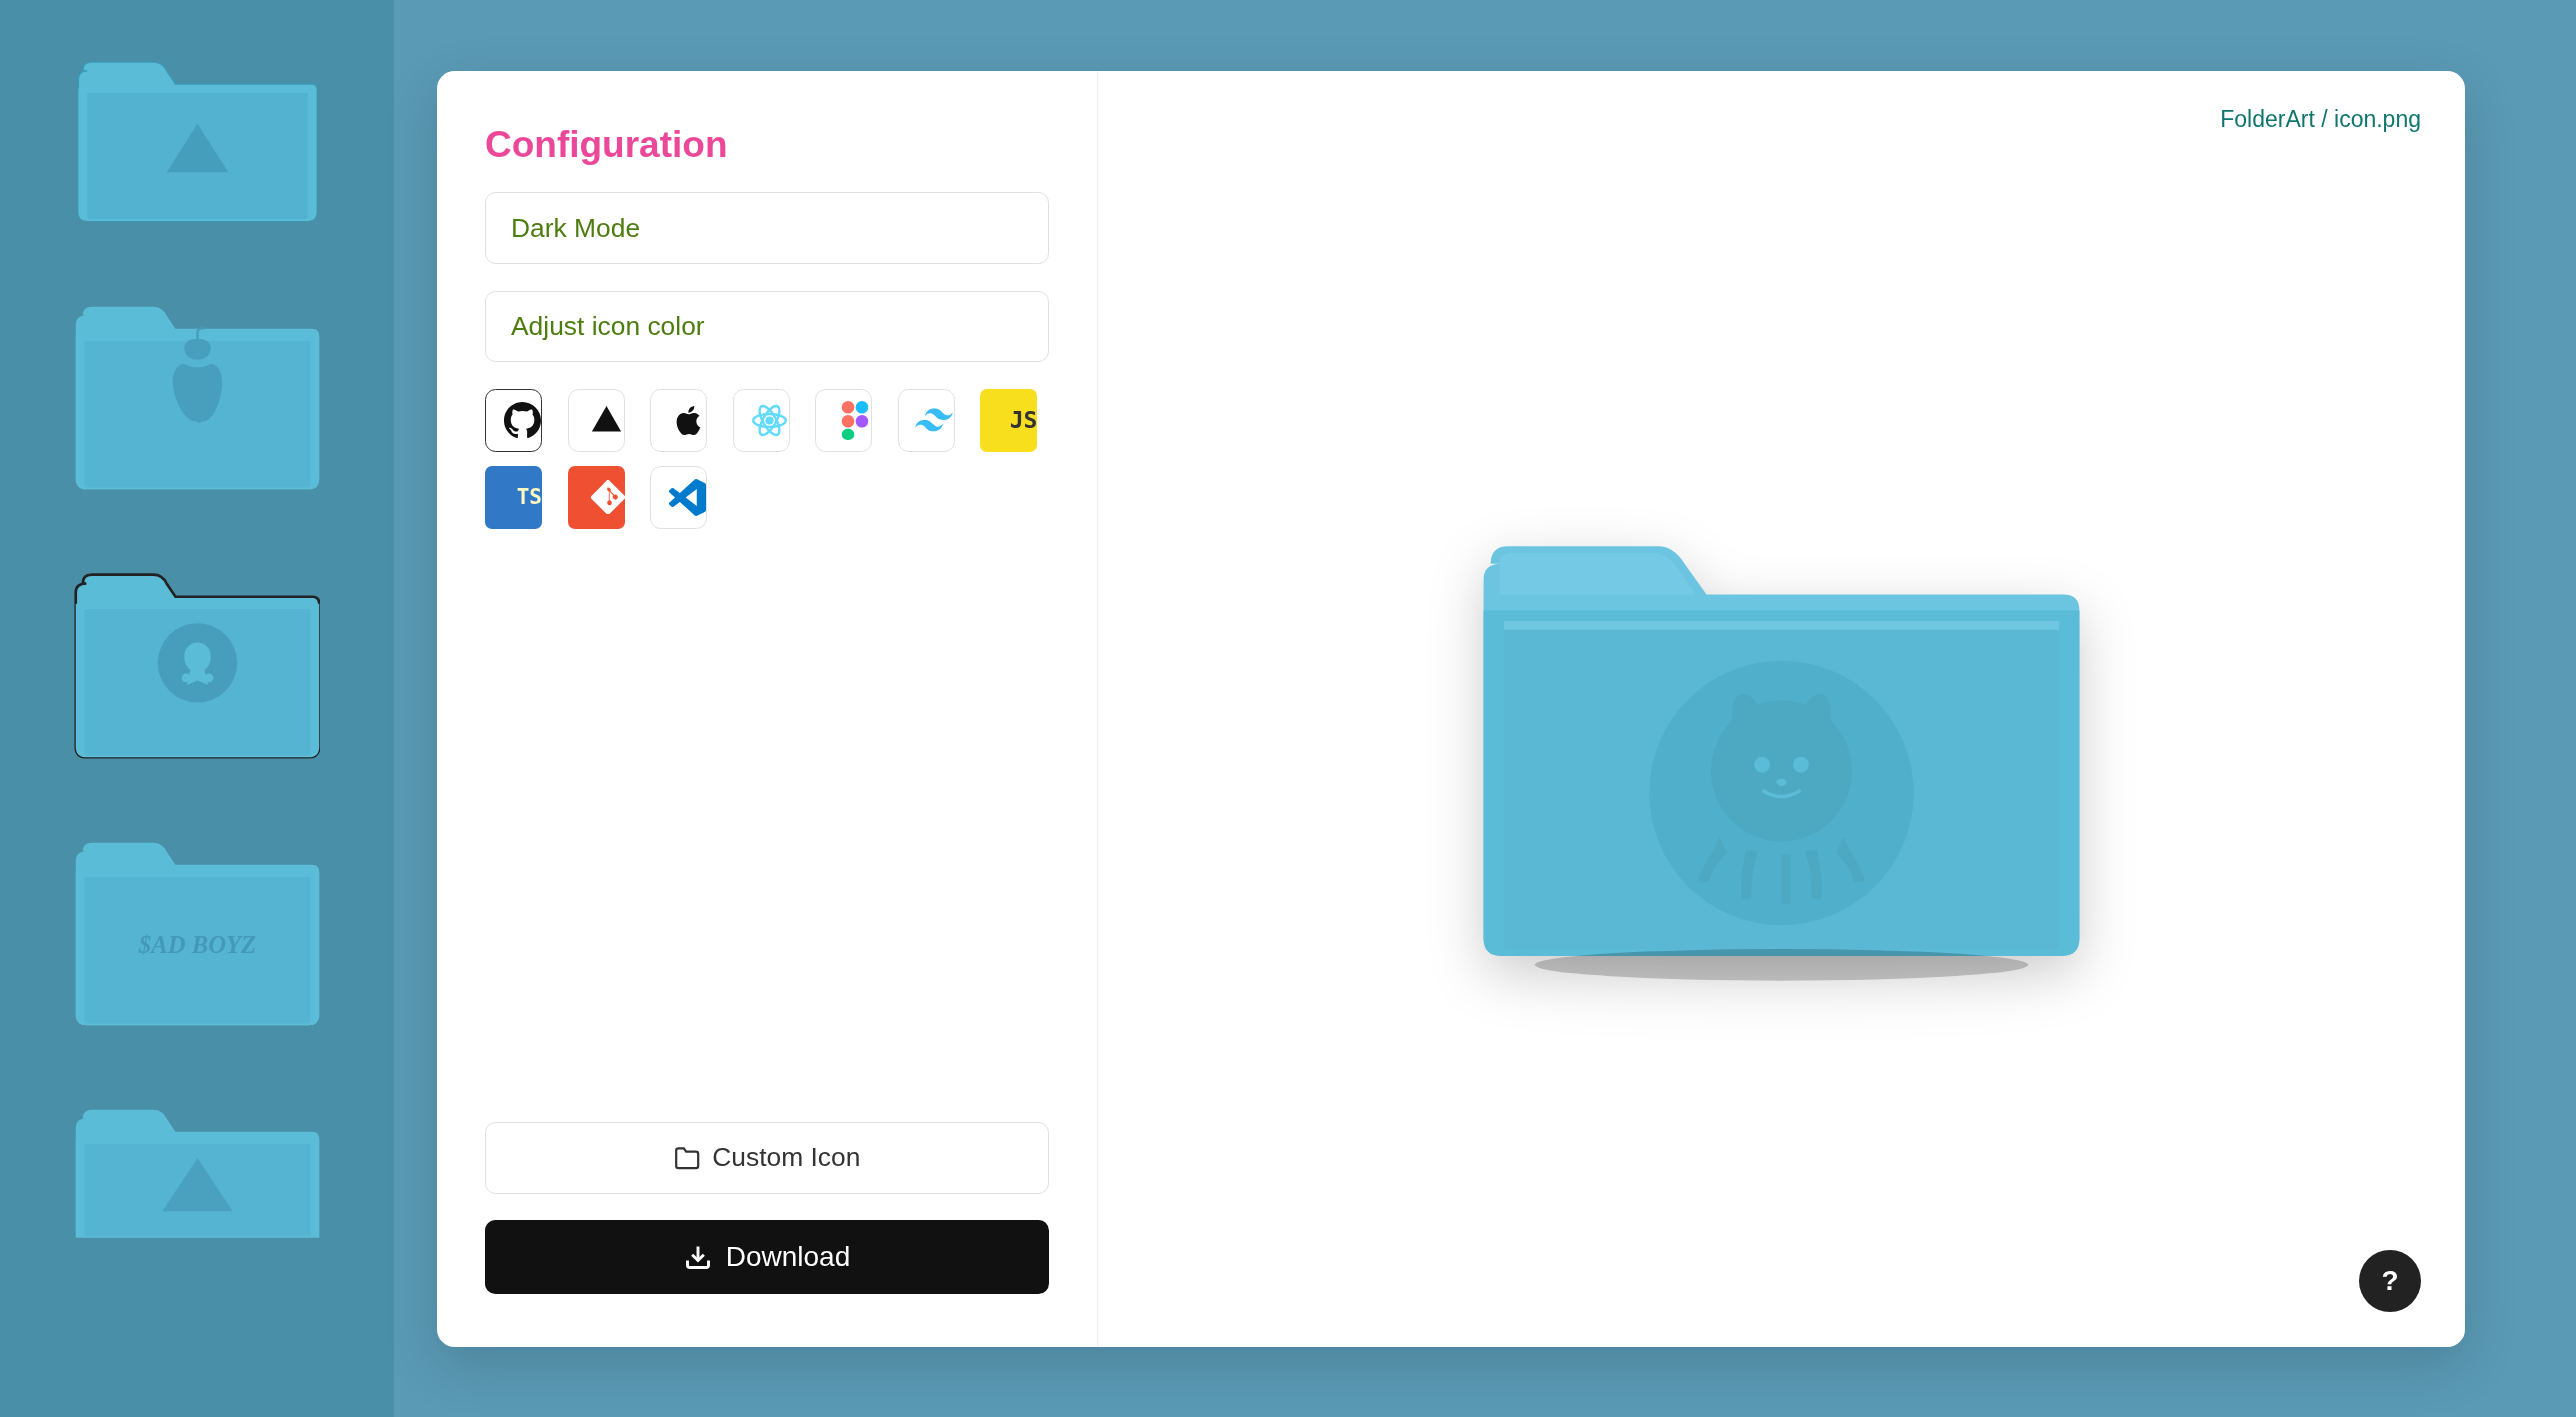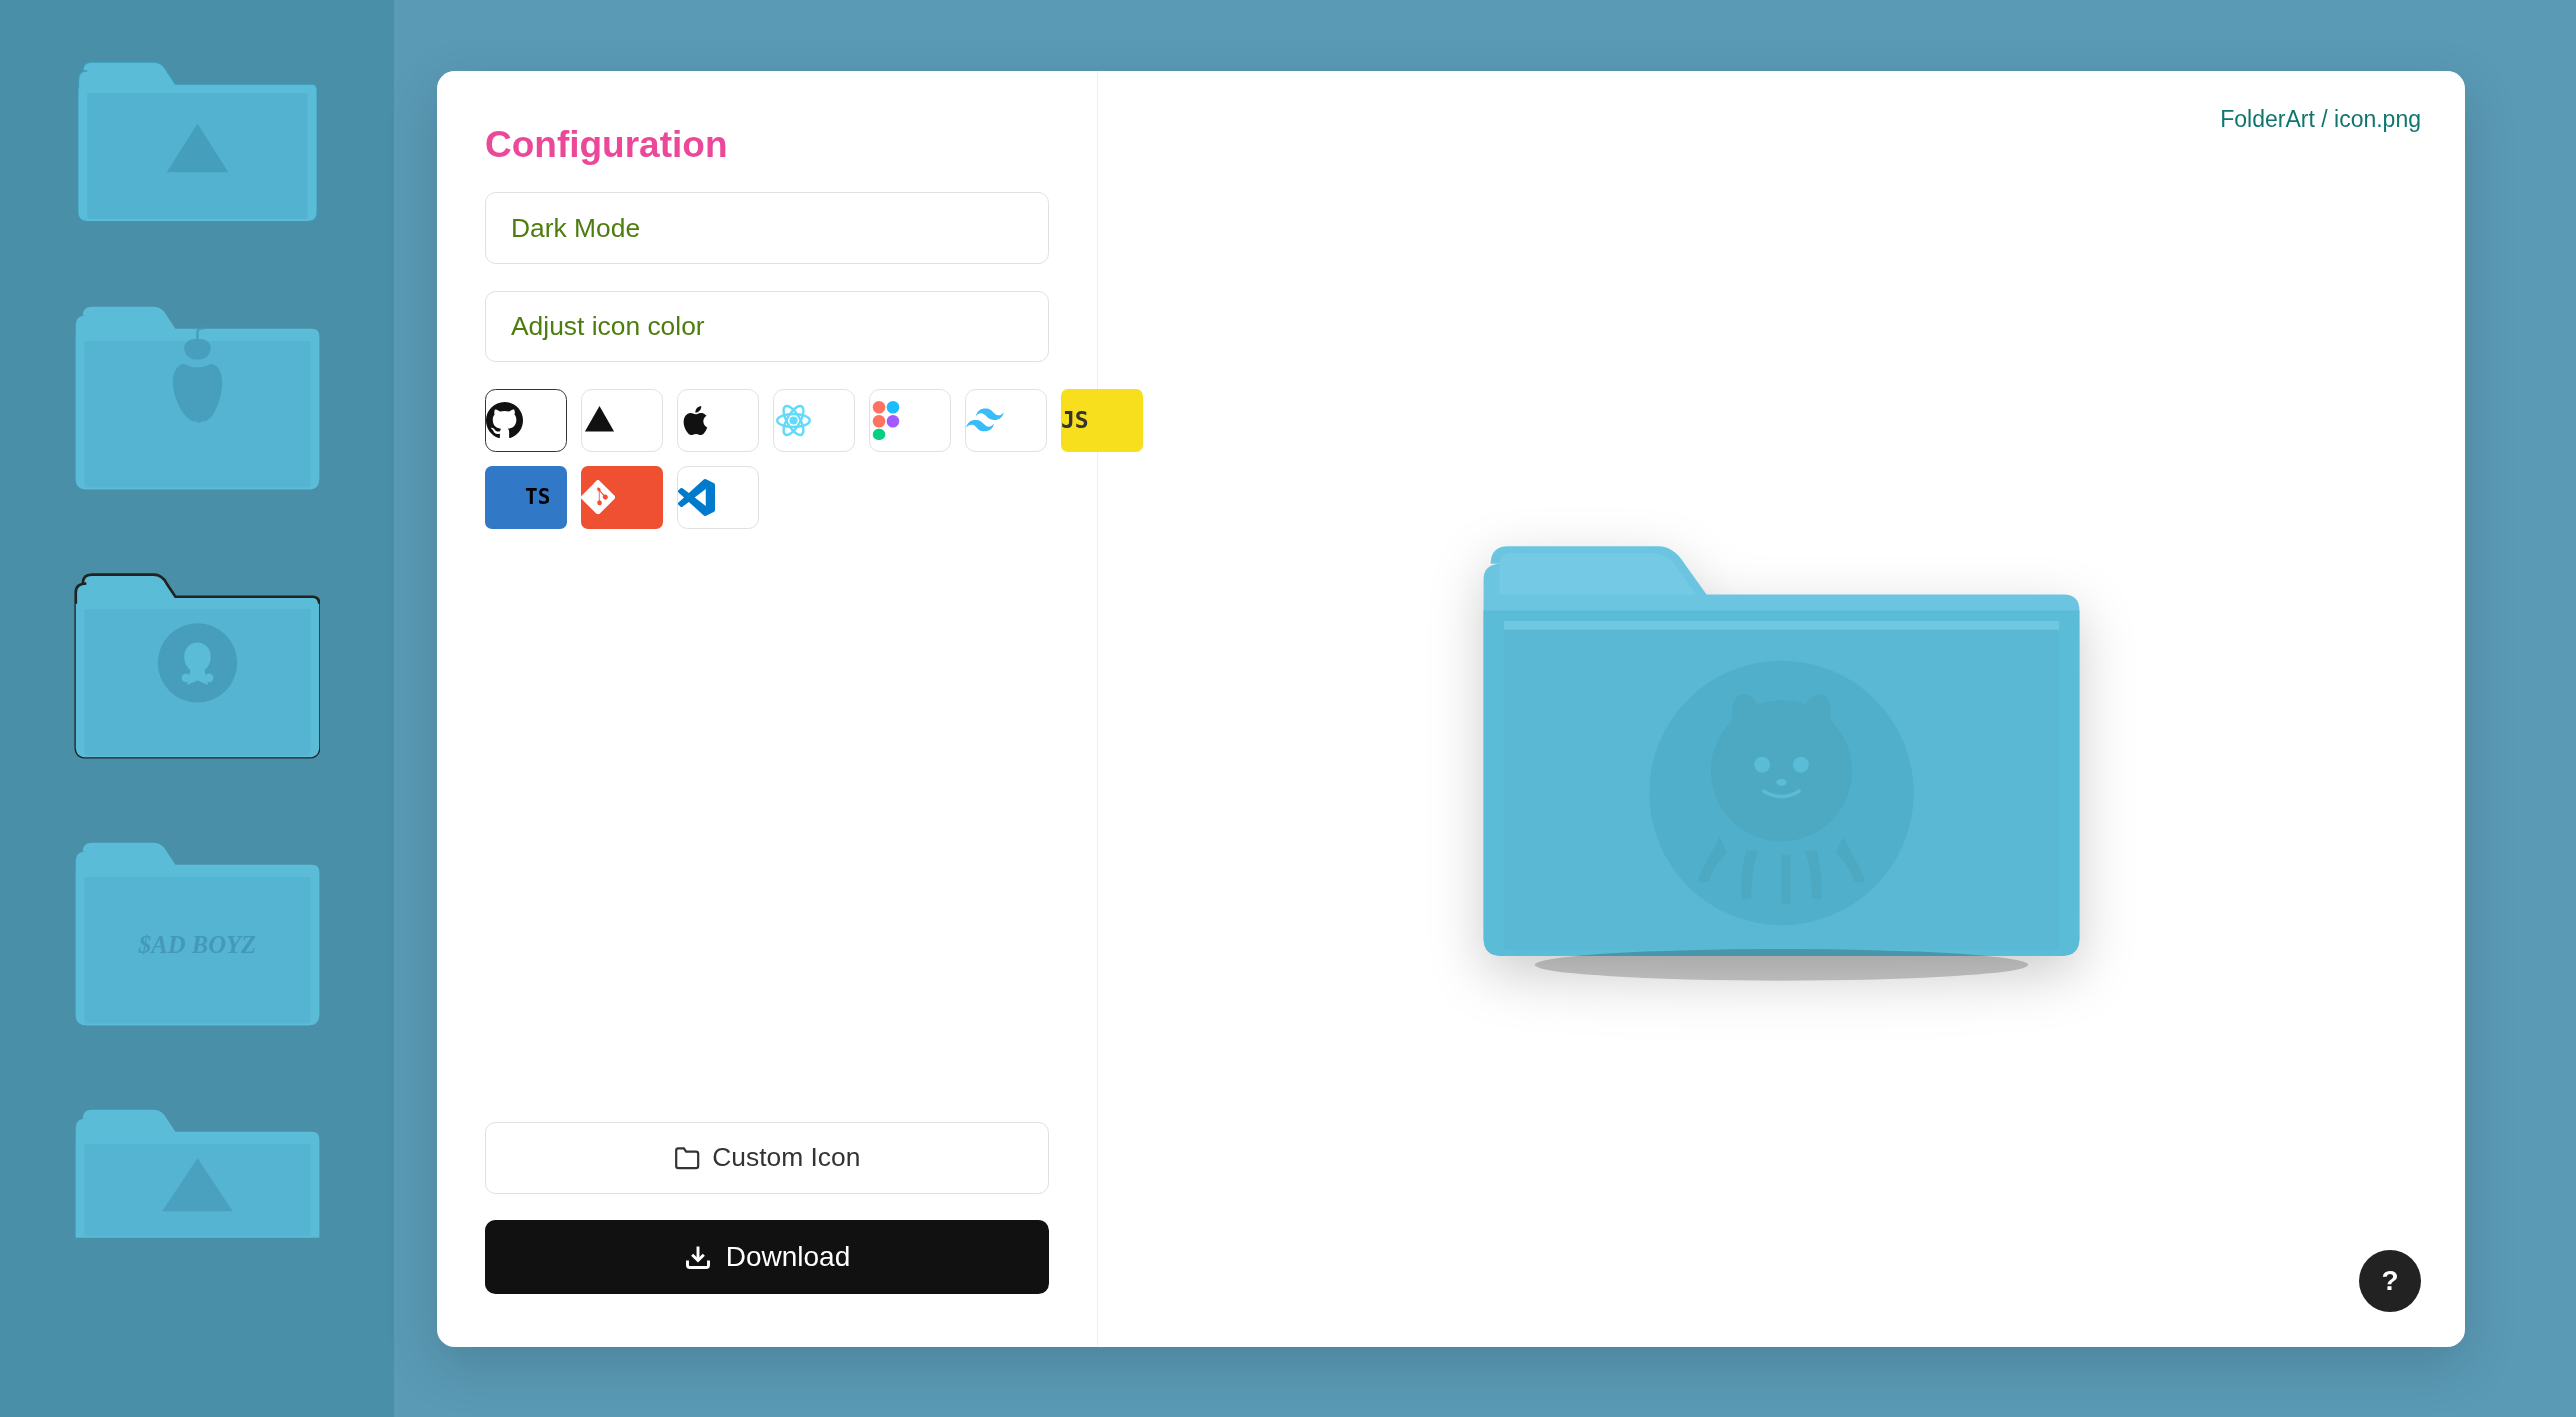--- a/index.html
+++ b/index.html
@@ -81,26 +81,26 @@
 
     
     .icon-grid {
       display: grid;
       grid-template-columns: repeat(7, 1fr);
       gap: 14px;
       align-items: center;
     }
 
     .icon-item {
-      width: 82px;
+      width: 57px;
       height: 63px;
       border-radius: 10.6px;
       display: flex;
       align-items: center;
-      justify-content: flex-start;
+      justify-content: flex-end;
       cursor: pointer;
       font-size: 35px;
       border: 1.8px solid transparent;
     }
 
     .icon-item.selected {
       border-color: #333;
     }
 
     
@@ -363,21 +363,21 @@
           <svg width="39" height="39" viewBox="0 0 54 33" fill="none">
             <path d="M27 0C19.8 0 15.3 3.6 13.5 10.8 16.2 7.2 19.35 5.85 22.95 6.75c2.025.506 3.471 1.971 5.066 3.591C30.538 12.96 33.188 15.75 39 15.75c7.2 0 11.7-3.6 13.5-10.8-2.7 3.6-5.85 4.95-9.45 4.05-2.025-.506-3.471-1.971-5.066-3.591C35.462 2.79 32.812 0 27 0zM13.5 15.75C6.3 15.75 1.8 19.35 0 26.55c2.7-3.6 5.85-4.95 9.45-4.05 2.025.506 3.471 1.971 5.066 3.591 2.518 2.619 5.168 5.409 10.98 5.409 7.2 0 11.7-3.6 13.5-10.8-2.7 3.6-5.85 4.95-9.45 4.05-2.025-.506-3.471-1.971-5.066-3.591C21.962 18.54 19.312 15.75 13.5 15.75z" fill="#38bdf8"></path>
           </svg>
         </div>
 
         <div class="icon-item" style="background:#f7df1e; border-radius:7px; border:none;" title="JavaScript">
           <span style="font-size:23px; font-weight:bold; color:#333; font-family:monospace;">JS</span>
         </div>
 
         <div class="icon-item" style="background:#3178c6; border-radius:7px; border:none;" title="TypeScript">
-          <span style="font-size:21px; font-weight:bold; color:#000000; font-family:monospace;margin-left:40px;">TS</span>
+          <span style="font-size:21px; font-weight:bold; color:#fef9c3; font-family:monospace;margin-left:40px;">TS</span>
         </div>
 
         <div class="icon-item" style="background:#f05032; border-radius:7px; border:none;" title="Git">
           <svg width="34" height="34" viewBox="0 0 24 24" fill="white">
             <path d="M23.546 10.93L13.067.452a1.55 1.55 0 0 0-2.188 0L8.708 2.627l2.76 2.76a1.838 1.838 0 0 1 2.327 2.341l2.658 2.66a1.838 1.838 0 0 1 1.9 3.039 1.837 1.837 0 0 1-2.634-2.493L13.158 8.2v6.105a1.835 1.835 0 0 1 .568 3.441 1.837 1.837 0 0 1-2.264-1.456 1.835 1.835 0 0 1 1.126-1.985V8.062a1.834 1.834 0 0 1-.998-2.406L8.765 2.885 .453 11.2a1.55 1.55 0 0 0 0 2.188l10.48 10.478a1.55 1.55 0 0 0 2.189 0l10.424-10.424a1.55 1.55 0 0 0 0-2.512z"></path>
           </svg>
         </div>
 
         <div class="icon-item icon-vscode" title="VS Code">
           <svg width="37" height="37" viewBox="0 0 24 24">

